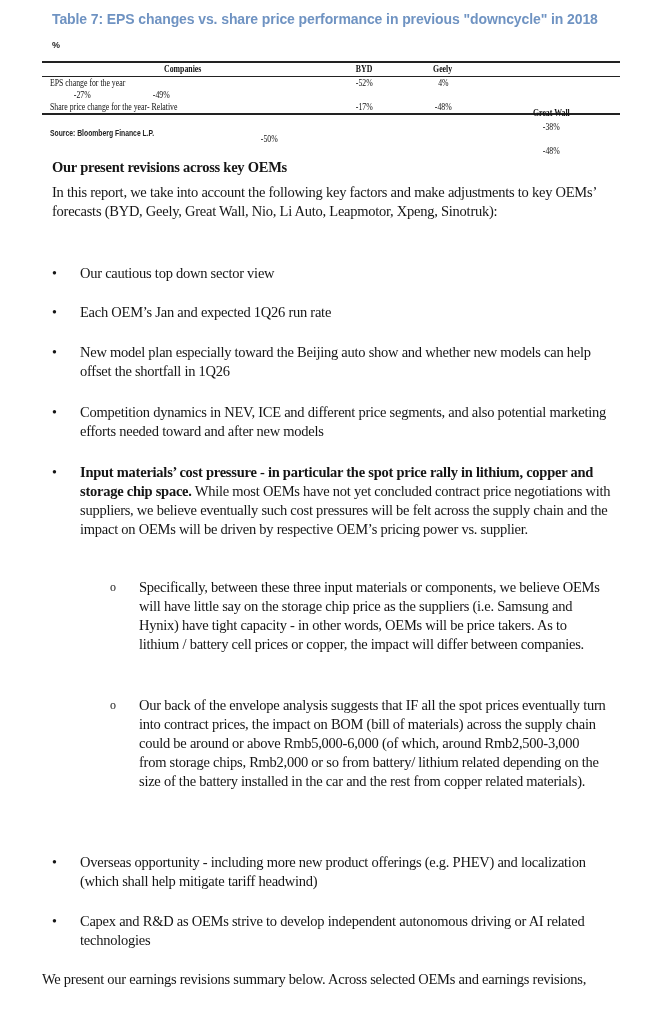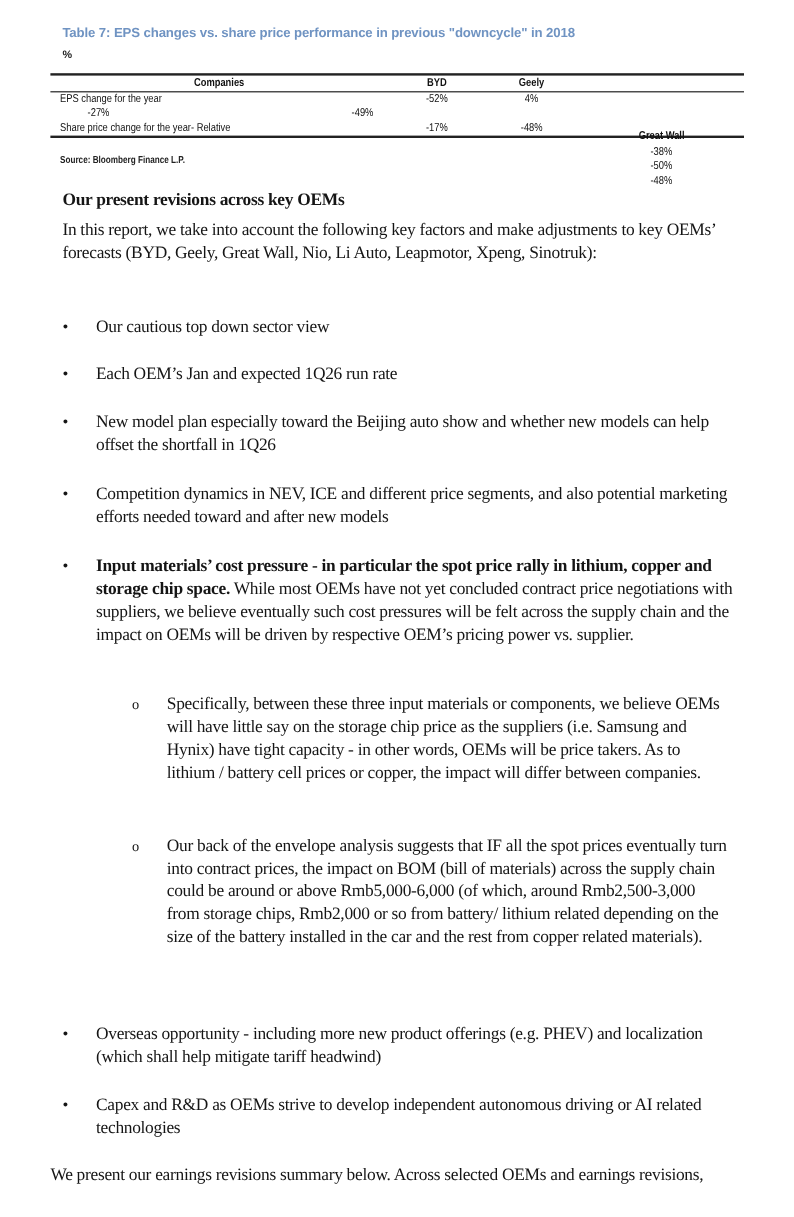--- a/index.html
+++ b/index.html
@@ -1,22 +1,22 @@
 <!DOCTYPE html>
 <html><head>
   <meta charset="utf-8">
   <style>
     html, body { margin: 0; padding: 0; background: #ffffff; }
     body { width: 662px; height: 1014px; position: relative; overflow: hidden; color: #111; }
     .page { position: absolute; left: 0; top: 0; width: 662px; height: 1014px; }
 
-    .tbl-title { position: absolute; left: 52px; top: 22px; font-family: "Liberation Sans", sans-serif; font-weight: bold; font-size: 11px; color: #6f93c2; letter-spacing: -0.1px; }
+    .tbl-title { position: absolute; left: 52px; top: 11px; font-family: "Liberation Sans", sans-serif; font-weight: bold; font-size: 14px; color: #6f93c2; letter-spacing: -0.1px; }
     .tbl-unit { position: absolute; left: 52px; top: 40px; font-family: "Liberation Sans", sans-serif; font-weight: bold; font-size: 9px; color: #222; }
     .tbl-wrap { position: absolute; left: 42px; top: 61px; width: 578px; border-top: 2px solid #222; border-bottom: 2px solid #222; }
-    .tbl-row { display: flex; height: 12px; line-height: 12px; font-family: Liberation Sans, sans-serif; font-size: 9.5px; transform-origin: left; justify-content: space-between; }
+    .tbl-row { display: flex; height: 12px; line-height: 12px; font-family: Liberation Serif, serif; font-size: 9.5px; transform-origin: left; }
     .tbl-row.head { border-bottom: 1.5px solid #222; height: 13px; line-height: 13px; font-weight: bold; }
     .c0 { width: 240px; padding-left: 8px; box-sizing: border-box; }
     .c0.center { text-align: center; width: 282px; padding-left: 0; }
     .c1 { width: 80px; text-align: center; }
     .c2 { width: 78px; text-align: center; }
     .c3 { width: 138px; text-align: center; margin-top: 44px; }
     .tbl-row.head .c1 { width: 80px; }
     .narrow { display: inline-block; transform: scaleX(0.82); transform-origin: center; }
     .narrow-l { display: inline-block; transform: scaleX(0.82); transform-origin: left; white-space: nowrap; }
     .tbl-source { position: absolute; left: 50px; top: 128px; font-family: "Liberation Sans", sans-serif; font-size: 8.5px; font-weight: bold; color: #222; }

